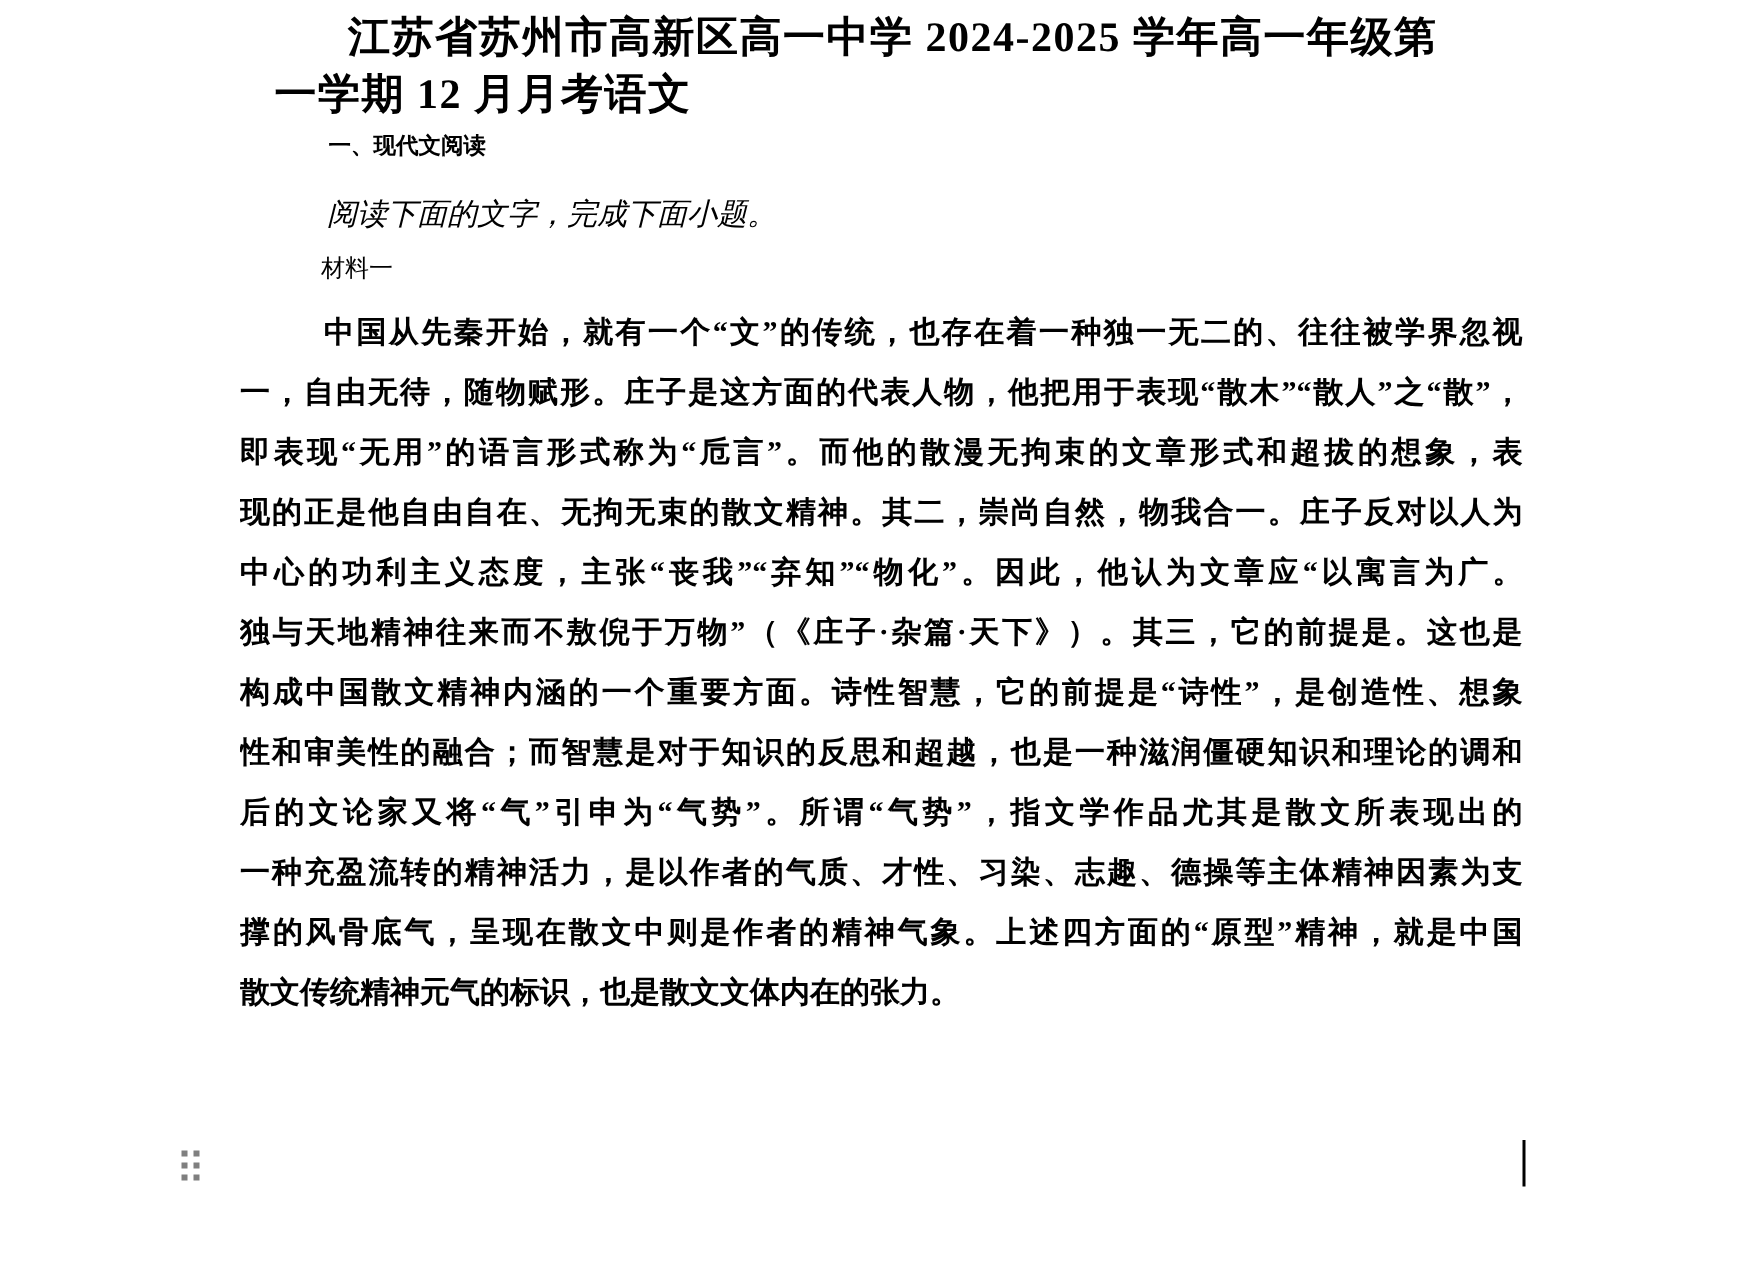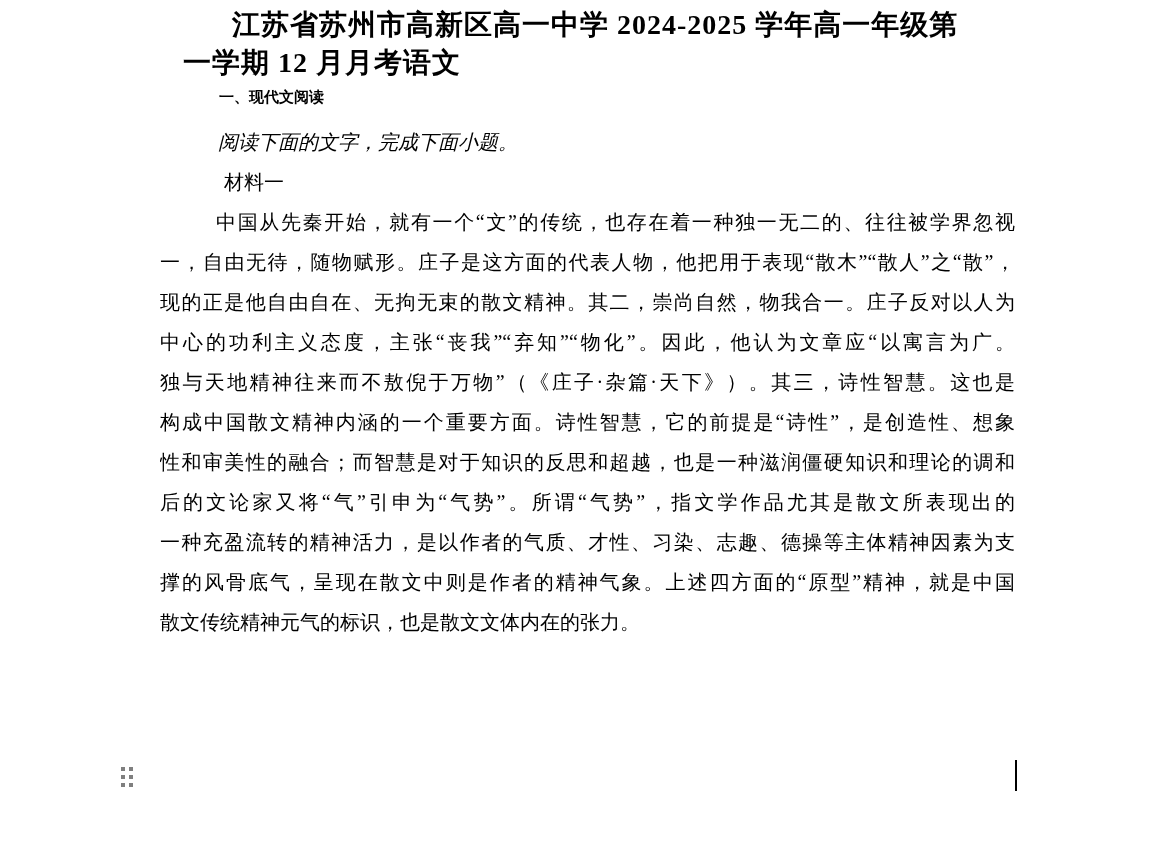--- a/index.html
+++ b/index.html
@@ -38,39 +38,40 @@
   .intro {
     position: absolute;
     left: 218px;
     top: 129px;
     font-size: 20px;
     white-space: nowrap;
     font-style: italic;
   }
   .material {
     position: absolute;
-    left: 224px;
+    left: 214px;
     top: 169px;
-    font-size: 20px;
+    font-size: 16px;
     white-space: nowrap;
   }
   .para {
     position: absolute;
     left: 160px;
     width: 855px;
   }
   .para-1 { top: 202px; }
   .para-2 { top: 762px; }
   .para .jline {
     height: 40px;
     line-height: 40px;
     font-size: 20px;
     text-align: justify;
     text-align-last: justify;
     overflow: hidden;
+    font-weight: bold;
   }
   .para .jline:first-child { text-indent: 56px; }
   .para.plain-last .jline:last-child { text-align-last: left; }
   .drag-handle {
     position: absolute;
     left: 121px;
     top: 767px;
     display: grid;
     grid-template-columns: 4px 4px;
     grid-auto-rows: 4px;
@@ -103,23 +104,24 @@
 
   <div class="heading">一、现代文阅读</div>
 
   <div class="intro">阅读下面的文字，完成下面小题。</div>
 
   <div class="material">材料一</div>
 
   <div class="para para-1 plain-last">
       <div class="jline">中国从先秦开始，就有一个“文”的传统，也存在着一种独一无二的、往往被学界忽视</div>
       <div class="jline">一，自由无待，随物赋形。庄子是这方面的代表人物，他把用于表现“散木”“散人”之“散”，</div>
+      <div class="jline">即表现“无用”的语言形式称为“卮言”。而他的散漫无拘束的文章形式和超拔的想象，表</div>
       <div class="jline">现的正是他自由自在、无拘无束的散文精神。其二，崇尚自然，物我合一。庄子反对以人为</div>
       <div class="jline">中心的功利主义态度，主张“丧我”“弃知”“物化”。因此，他认为文章应“以寓言为广。</div>
-      <div class="jline">独与天地精神往来而不敖倪于万物”（《庄子·杂篇·天下》）。其三，诗性智慧。这也是</div>
+      <div class="jline">独与天地精神往来而不敖倪于万物”（《庄子·杂篇·天下》）。其三，它的前提是。这也是</div>
       <div class="jline">构成中国散文精神内涵的一个重要方面。诗性智慧，它的前提是“诗性”，是创造性、想象</div>
       <div class="jline">性和审美性的融合；而智慧是对于知识的反思和超越，也是一种滋润僵硬知识和理论的调和</div>
       <div class="jline">后的文论家又将“气”引申为“气势”。所谓“气势”，指文学作品尤其是散文所表现出的</div>
       <div class="jline">一种充盈流转的精神活力，是以作者的气质、才性、习染、志趣、德操等主体精神因素为支</div>
       <div class="jline">撑的风骨底气，呈现在散文中则是作者的精神气象。上述四方面的“原型”精神，就是中国</div>
       <div class="jline">散文传统精神元气的标识，也是散文文体内在的张力。</div>
     </div>
 
 
   <div class="drag-handle">

